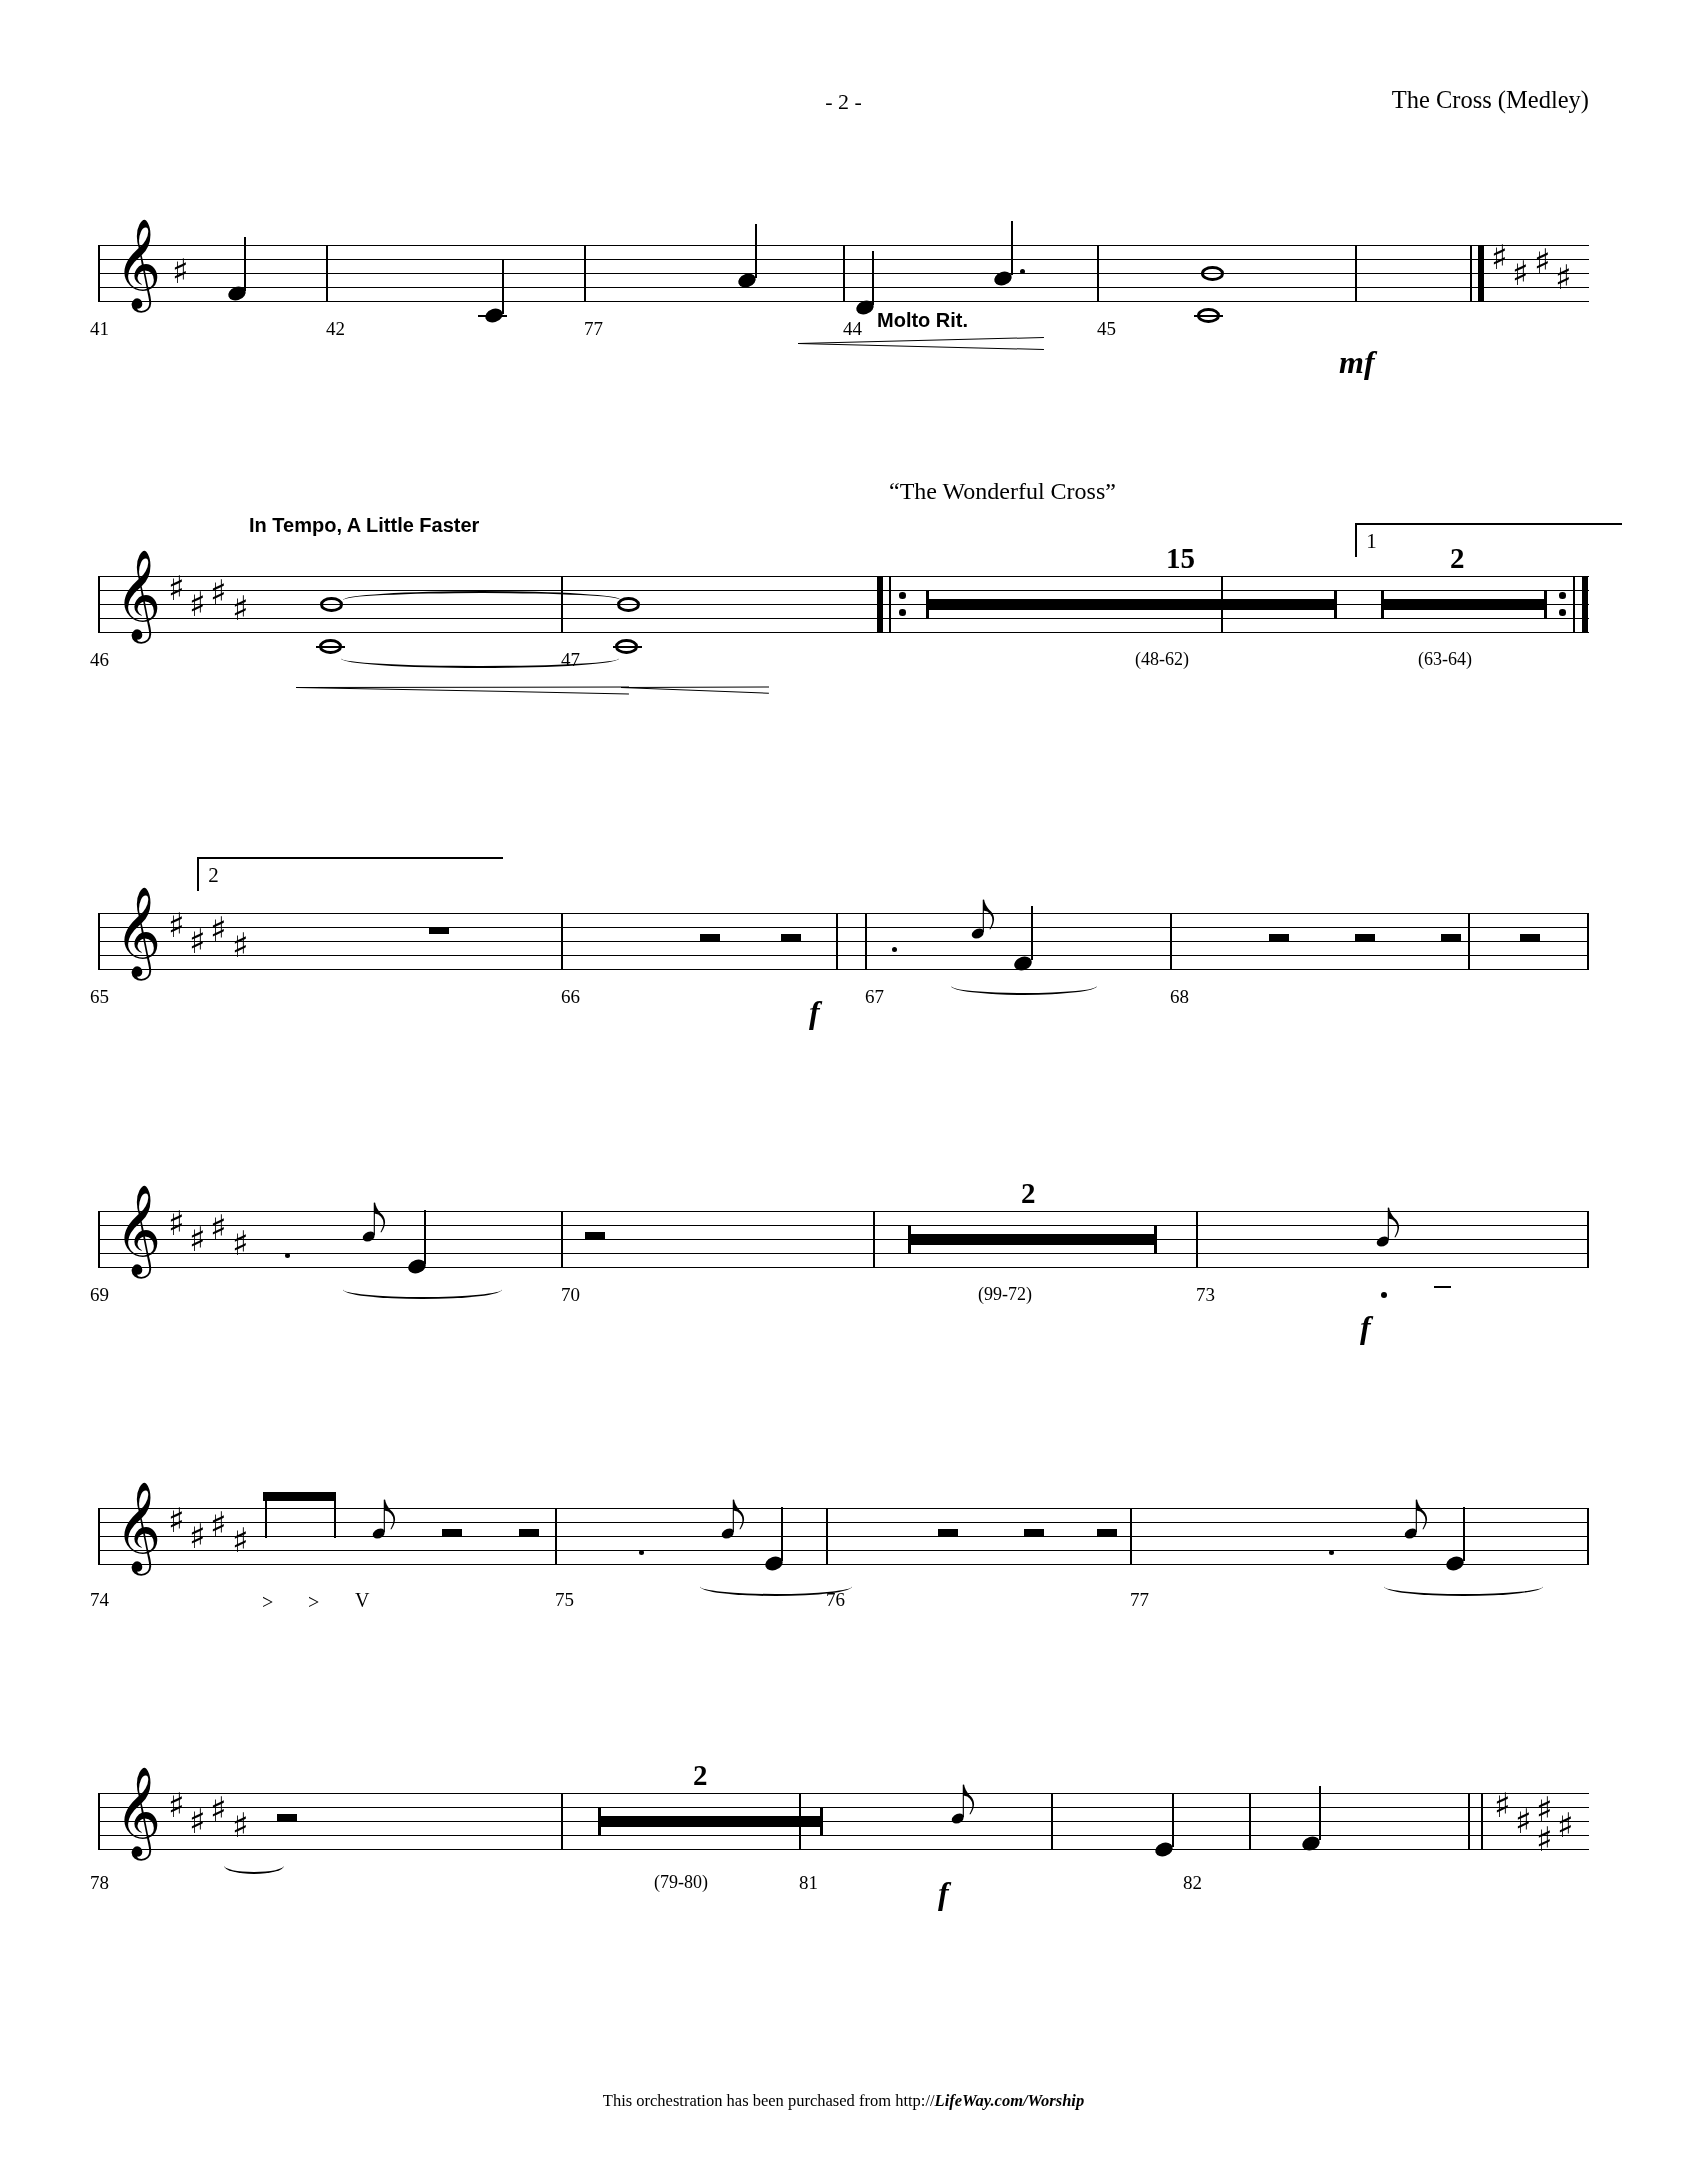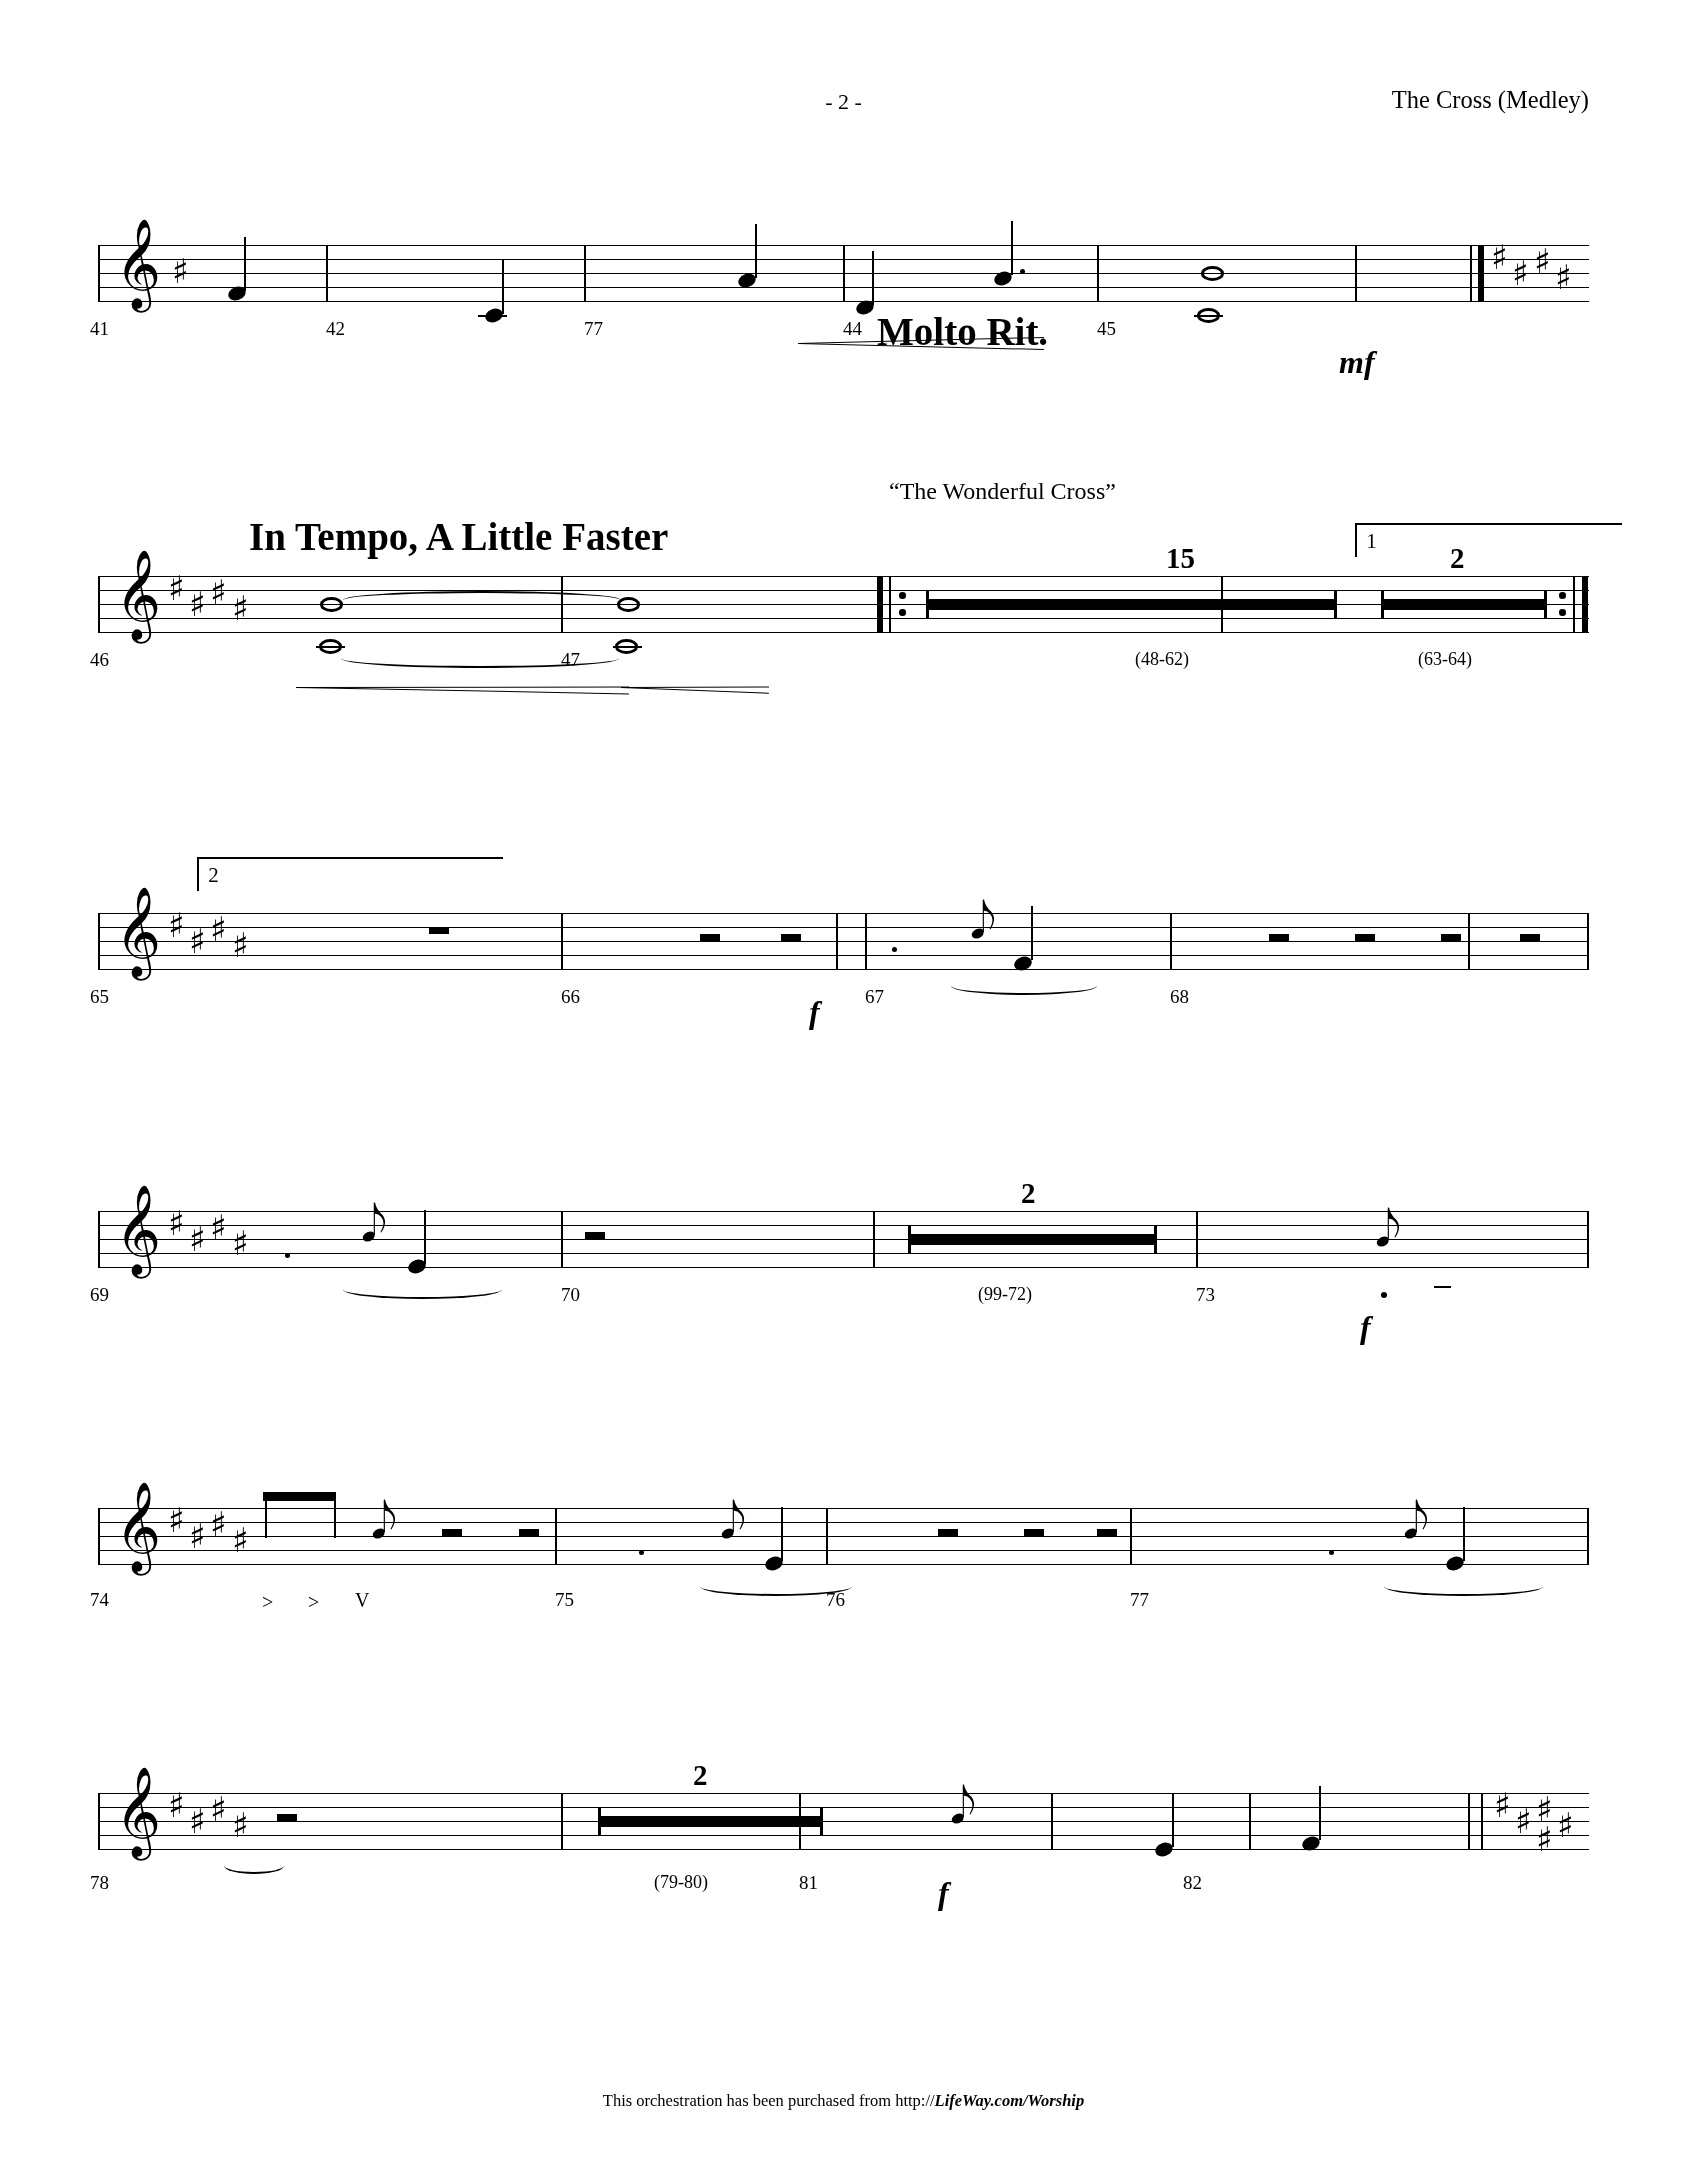--- a/index.html
+++ b/index.html
@@ -239,23 +239,23 @@
   .hair div {
     position: absolute;
     height: 1.3px;
     background: #000;
     transform-origin: left center;
   }
 
   
   .tempo {
     position: absolute;
-    font-size: 39px;
+    font-size: 20px;
     font-weight: bold;
-    font-family: Liberation Serif, serif;
+    font-family: Liberation Sans, sans-serif;
   }
   .songtitle {
     position: absolute;
     font-size: 24px;
     font-family: "Liberation Serif", serif;
   }
   .dyn {
     position: absolute;
     font-size: 32px;
     font-style: italic;

